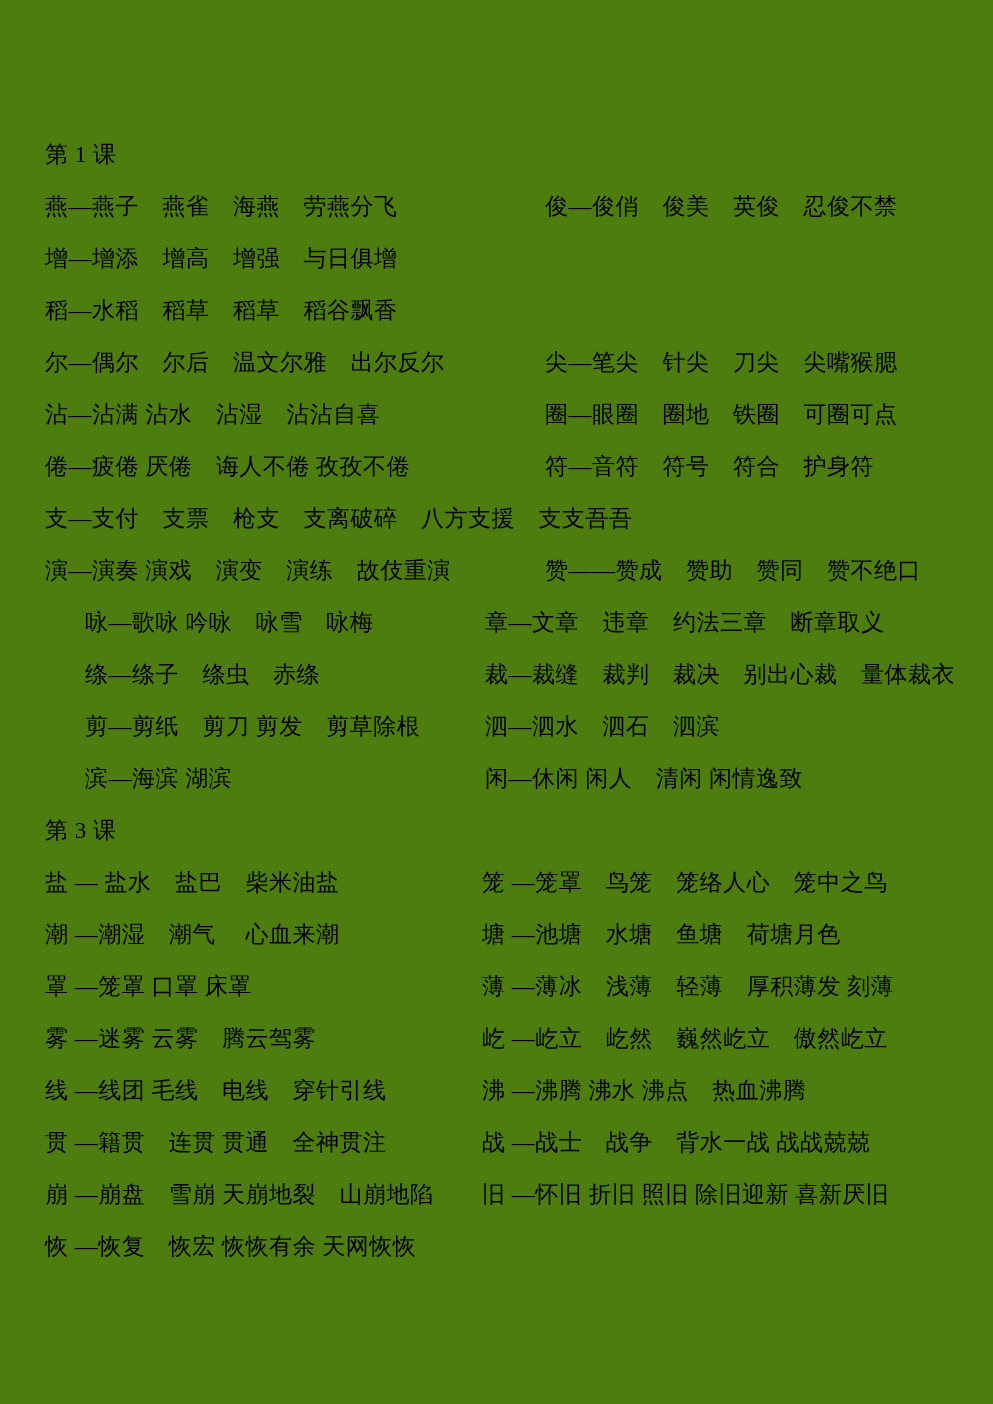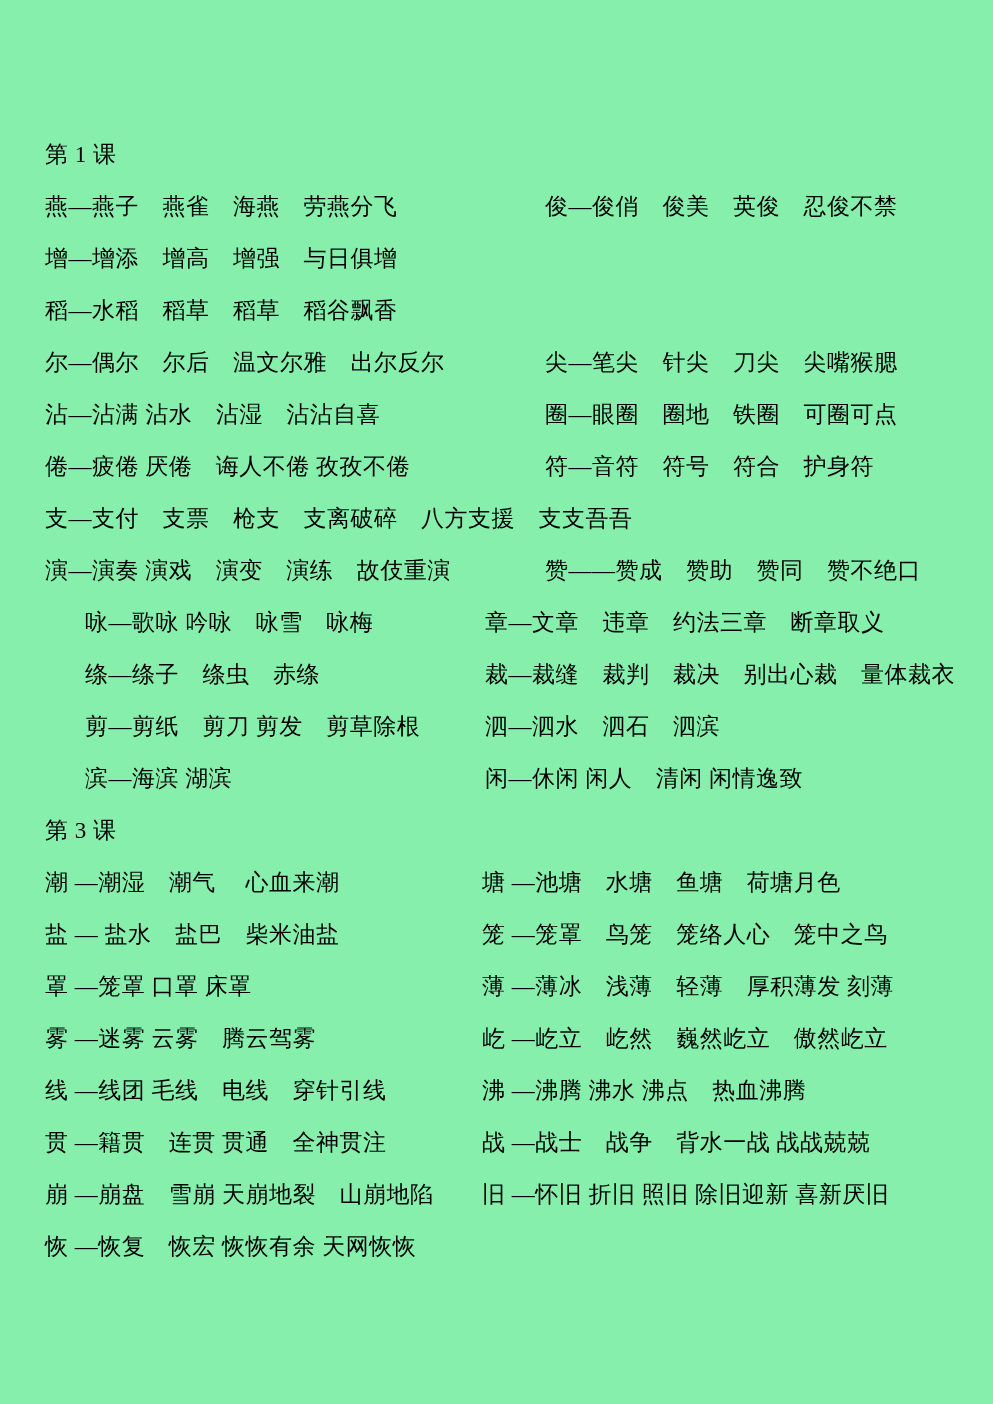--- a/index.html
+++ b/index.html
@@ -5,21 +5,21 @@
   html, body {
     margin: 0;
     padding: 0;
     background: #ffffff;
   }
   .page {
     position: relative;
     width: 993px;
     height: 1404px;
     margin: 0 auto;
-    background: #86efac;
+    background: #4d7c0f;
     color: #000000;
     font-family: "Liberation Serif", "DejaVu Serif", serif;
     font-size: 23px;
     letter-spacing: 0.5px;
     overflow: hidden;
     box-sizing: border-box;
   }
   .content {
     padding: 128px 20px 0 45px;
   }
@@ -56,22 +56,22 @@
       <div class="line row s0"><span class="left">尔—偶尔　尔后　温文尔雅　出尔反尔</span><span class="right">尖—笔尖　针尖　刀尖　尖嘴猴腮</span></div>
       <div class="line row s0"><span class="left">沾—沾满 沾水　沾湿　沾沾自喜</span><span class="right">圈—眼圈　圈地　铁圈　可圈可点</span></div>
       <div class="line row s0"><span class="left">倦—疲倦 厌倦　诲人不倦 孜孜不倦</span><span class="right">符—音符　符号　符合　护身符</span></div>
       <div class="line row s0"><span class="left">支—支付　支票　枪支　支离破碎　八方支援　支支吾吾</span><span class="right"></span></div>
       <div class="line row s0"><span class="left">演—演奏 演戏　演变　演练　故伎重演</span><span class="right">赞——赞成　赞助　赞同　赞不绝口</span></div>
       <div class="line row s1"><span class="left">咏—歌咏 吟咏　咏雪　咏梅</span><span class="right">章—文章　违章　约法三章　断章取义</span></div>
       <div class="line row s1"><span class="left">绦—绦子　绦虫　赤绦</span><span class="right">裁—裁缝　裁判　裁决　别出心裁　量体裁衣</span></div>
       <div class="line row s1"><span class="left">剪—剪纸　剪刀 剪发　剪草除根</span><span class="right">泗—泗水　泗石　泗滨</span></div>
       <div class="line row s1"><span class="left">滨—海滨 湖滨</span><span class="right">闲—休闲 闲人　清闲 闲情逸致</span></div>
       <div class="line title-line">第 3 课</div>
+      <div class="line row s2"><span class="left">盐 — 盐水　盐巴　柴米油盐</span><span class="right">笼 —笼罩　鸟笼　笼络人心　笼中之鸟</span></div>
       <div class="line row s2"><span class="left">潮 —潮湿　潮气　 心血来潮</span><span class="right">塘 —池塘　水塘　鱼塘　荷塘月色</span></div>
-      <div class="line row s2"><span class="left">盐 — 盐水　盐巴　柴米油盐</span><span class="right">笼 —笼罩　鸟笼　笼络人心　笼中之鸟</span></div>
       <div class="line row s2"><span class="left">罩 —笼罩 口罩 床罩</span><span class="right">薄 —薄冰　浅薄　轻薄　厚积薄发 刻薄</span></div>
       <div class="line row s2"><span class="left">雾 —迷雾 云雾　腾云驾雾</span><span class="right">屹 —屹立　屹然　巍然屹立　傲然屹立</span></div>
       <div class="line row s2"><span class="left">线 —线团 毛线　电线　穿针引线</span><span class="right">沸 —沸腾 沸水 沸点　热血沸腾</span></div>
       <div class="line row s2"><span class="left">贯 —籍贯　连贯 贯通　全神贯注</span><span class="right">战 —战士　战争　背水一战 战战兢兢</span></div>
       <div class="line row s2"><span class="left">崩 —崩盘　雪崩 天崩地裂　山崩地陷</span><span class="right">旧 —怀旧 折旧 照旧 除旧迎新 喜新厌旧</span></div>
       <div class="line row s2"><span class="left">恢 —恢复　恢宏 恢恢有余 天网恢恢</span><span class="right"></span></div>
     </div>
 </div>
 
 </body></html>

